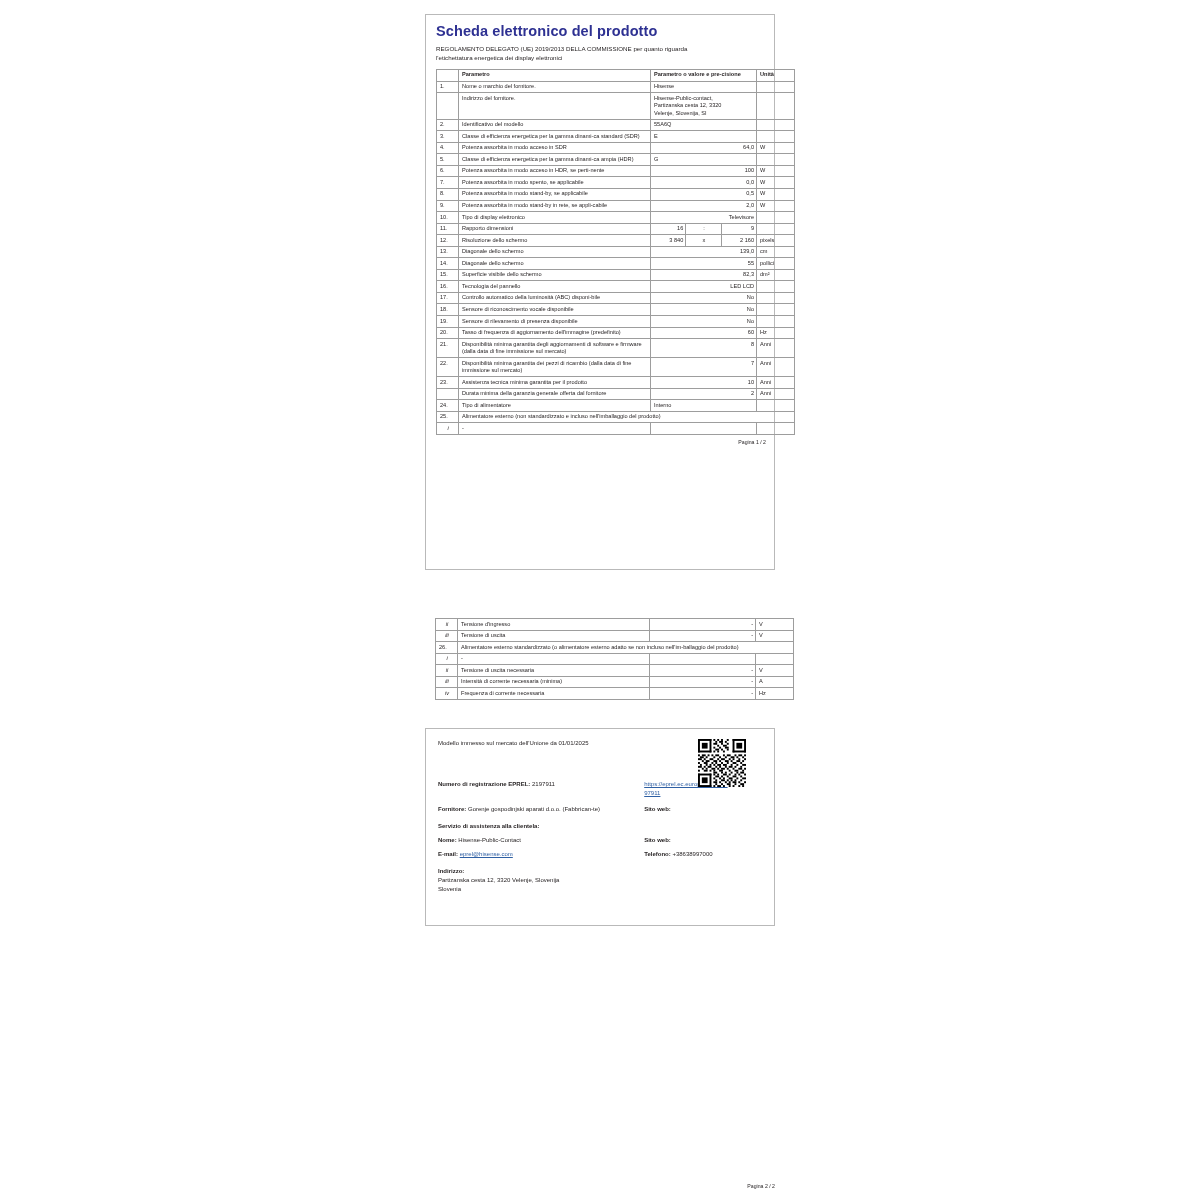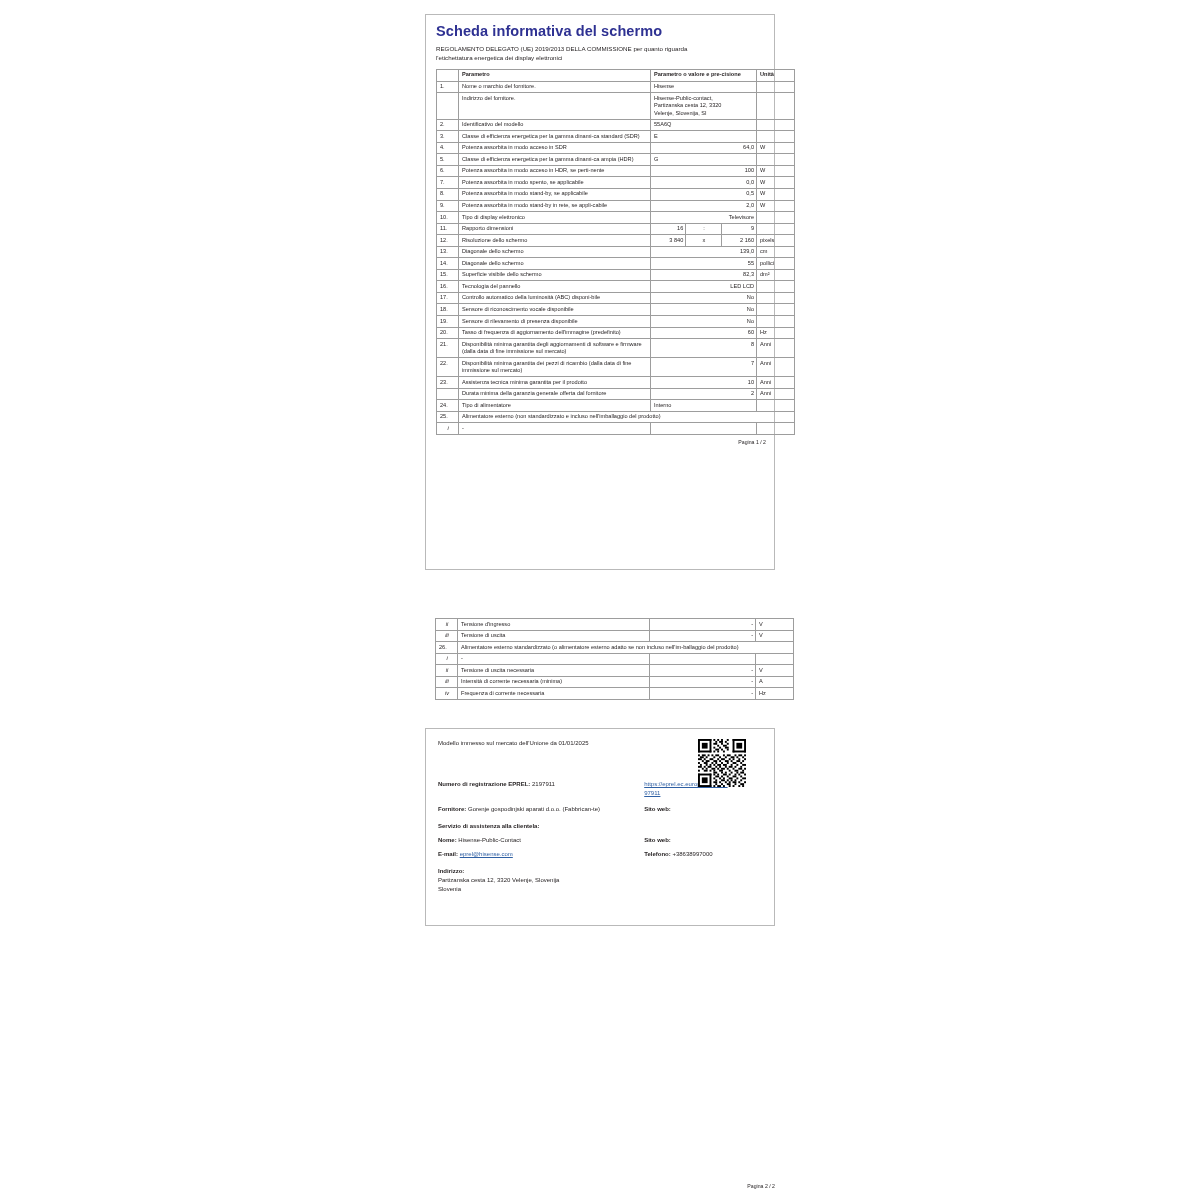--- a/index.html
+++ b/index.html
@@ -104,21 +104,21 @@
   }
   .mt6 { margin-top: 7px; }
   .mt4 { margin-top: 5px; }
   .sect { margin-top: 8px; }
 </style>
 </head>
 <body>
 
 <div class="page" id="page1">
   <div class="pad">
-    <h1 class="title">Scheda informativa del schermo</h1>
+    <h1 class="title">Scheda elettronico del prodotto</h1>
     <div class="subtitle">
       <div>REGOLAMENTO DELEGATO (UE) 2019/2013 DELLA COMMISSIONE per quanto riguarda</div>
       <div>l'etichettatura energetica dei display elettronici</div>
     </div>
 
     <table class="dt">
       <tbody>
         <tr>
           <td class="num hdr"></td>
           <td class="param hdr">Parametro</td>

